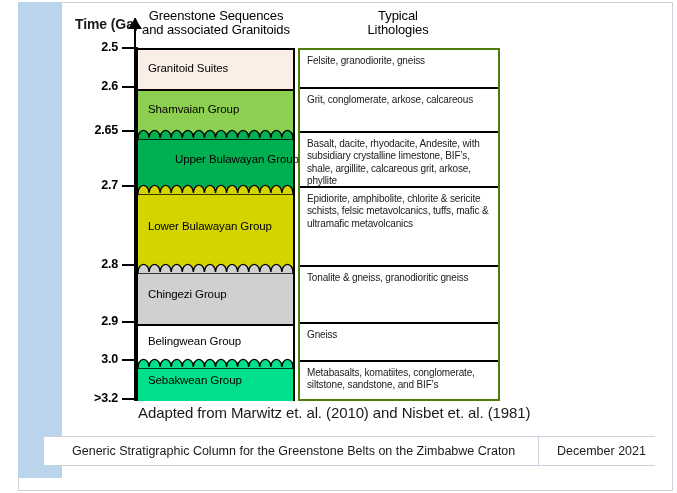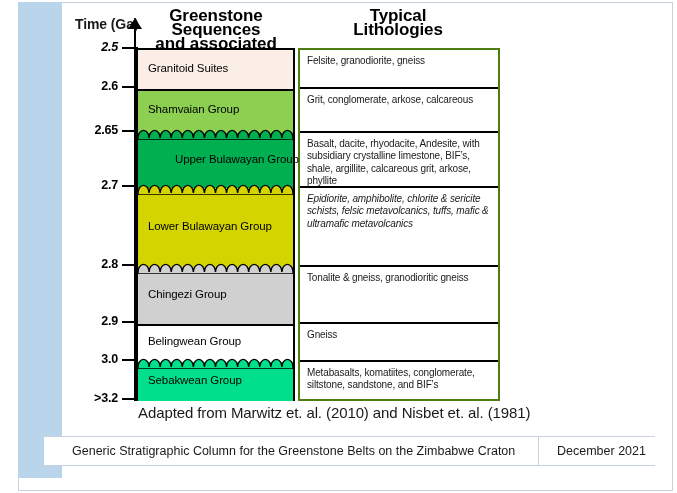--- a/index.html
+++ b/index.html
@@ -60,21 +60,21 @@
     position:absolute;
     text-align:right; width:52px;
     font-size:12.5px; font-weight:700; color:#000;
     letter-spacing:-.2px;
   }
 
   
   .col-header{
     position:absolute;
     text-align:center;
-    font-size:17px; font-weight:700; color:#000;
+    font-size:13px; font-weight:400; color:#000;
     line-height:14px;
     letter-spacing:-.1px;
   }
   #hdr-units{ left:74px; top:7px; width:160px; }
   #hdr-lith{  left:236px; top:7px; width:200px; }
 
   
   #strat-col{
     position:absolute; left:74px; top:46px;
     width:159px; height:353px;
@@ -170,21 +170,21 @@
     <div>Greenstone Sequences</div>
     <div>and associated Granitoids</div>
   </div>
   <div id="hdr-lith" class="col-header">
     <div>Typical</div>
     <div>Lithologies</div>
   </div>
 
   <div id="axis-ticks">
       <div class="tick" style="top: 45px;"></div>
-      <div class="tick-label" style="top: 38px; left: 4px; font-style: italic;">2.5</div>
+      <div class="tick-label" style="top: 38px; left: 4px;">2.5</div>
       <div class="tick" style="top: 84px;"></div>
       <div class="tick-label" style="top: 77px; left: 4px;">2.6</div>
       <div class="tick" style="top: 128px;"></div>
       <div class="tick-label" style="top: 121px; left: 4px;">2.65</div>
       <div class="tick" style="top: 183px;"></div>
       <div class="tick-label" style="top: 176px; left: 4px;">2.7</div>
       <div class="tick" style="top: 262px;"></div>
       <div class="tick-label" style="top: 255px; left: 4px;">2.8</div>
       <div class="tick" style="top: 319px;"></div>
       <div class="tick-label" style="top: 312px; left: 4px;">2.9</div>
@@ -236,21 +236,21 @@
             <path d="M0,9 A5.535,7.6499999999999995 0 0 1 11.07,9 A5.535,7.6499999999999995 0 0 1 22.14,9 A5.535,7.6499999999999995 0 0 1 33.21,9 A5.535,7.6499999999999995 0 0 1 44.28,9 A5.535,7.6499999999999995 0 0 1 55.35,9 A5.535,7.6499999999999995 0 0 1 66.42,9 A5.535,7.6499999999999995 0 0 1 77.49000000000001,9 A5.535,7.6499999999999995 0 0 1 88.56,9 A5.535,7.6499999999999995 0 0 1 99.63,9 A5.535,7.6499999999999995 0 0 1 110.69999999999999,9 A5.535,7.6499999999999995 0 0 1 121.76999999999998,9 A5.535,7.6499999999999995 0 0 1 132.83999999999997,9 A5.535,7.6499999999999995 0 0 1 143.90999999999997,9 A5.535,7.6499999999999995 0 0 1 154.97999999999996,9 A5.535,7.6499999999999995 0 0 1 155,9 L155,11 L0,11 Z" fill="#00e08a" stroke="#000" stroke-width="1.4"></path>
           </svg></div>
         <div class="unit-label" style="top: 11.5px;">Sebakwean Group</div>
       </div>
     </div>
 
   <div id="lith-col">
       <div class="lith-cell" style="top: 0px; height: 39px;">Felsite, granodiorite, gneiss</div>
       <div class="lith-cell" style="top: 39px; height: 44px;">Grit, conglomerate, arkose, calcareous</div>
       <div class="lith-cell" style="top: 83px; height: 55px;">Basalt, dacite, rhyodacite, Andesite, with subsidiary crystalline limestone, BIF’s, shale, argillite, calcareous grit, arkose, phyllite</div>
-      <div class="lith-cell" style="top: 138px; height: 79px; font-style: italic;">Epidiorite, amphibolite, chlorite &amp; sericite schists, felsic metavolcanics, tuffs, mafic &amp; ultramafic metavolcanics</div>
+      <div class="lith-cell" style="top: 138px; height: 79px;">Epidiorite, amphibolite, chlorite &amp; sericite schists, felsic metavolcanics, tuffs, mafic &amp; ultramafic metavolcanics</div>
       <div class="lith-cell" style="top: 217px; height: 57px;">Tonalite &amp; gneiss, granodioritic gneiss</div>
       <div class="lith-cell" style="top: 274px; height: 38px;">Gneiss</div>
       <div class="lith-cell last" style="top: 312px; height: 39px;">Metabasalts, komatiites, conglomerate, siltstone, sandstone, and BIF’s</div>
     </div>
 
   <div id="credit">Adapted from Marwitz et. al. (2010) and Nisbet et. al. (1981)</div>
 </div>
 
 <div id="caption-bar">
   <div id="caption-main">Generic Stratigraphic Column for the Greenstone Belts on the Zimbabwe Craton</div>

